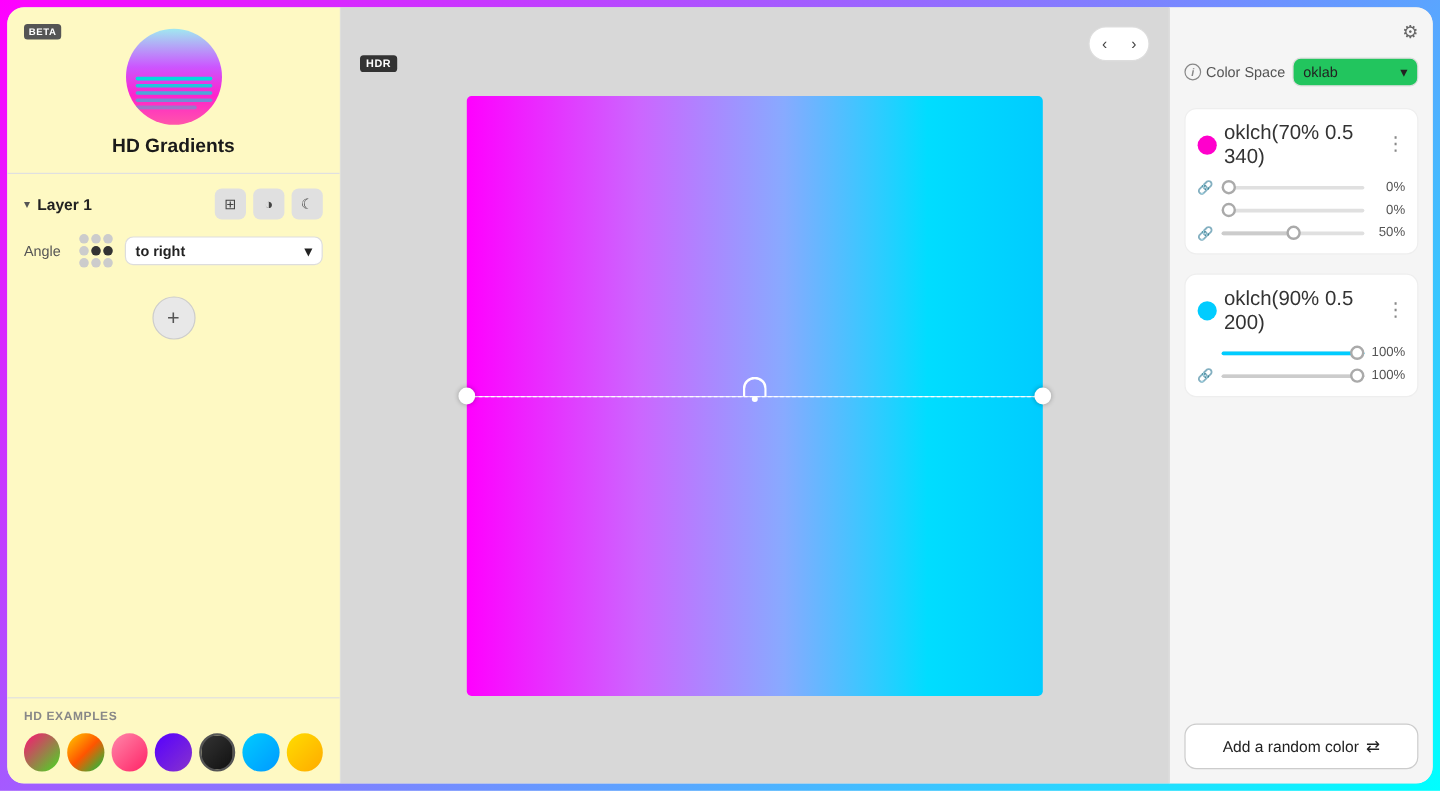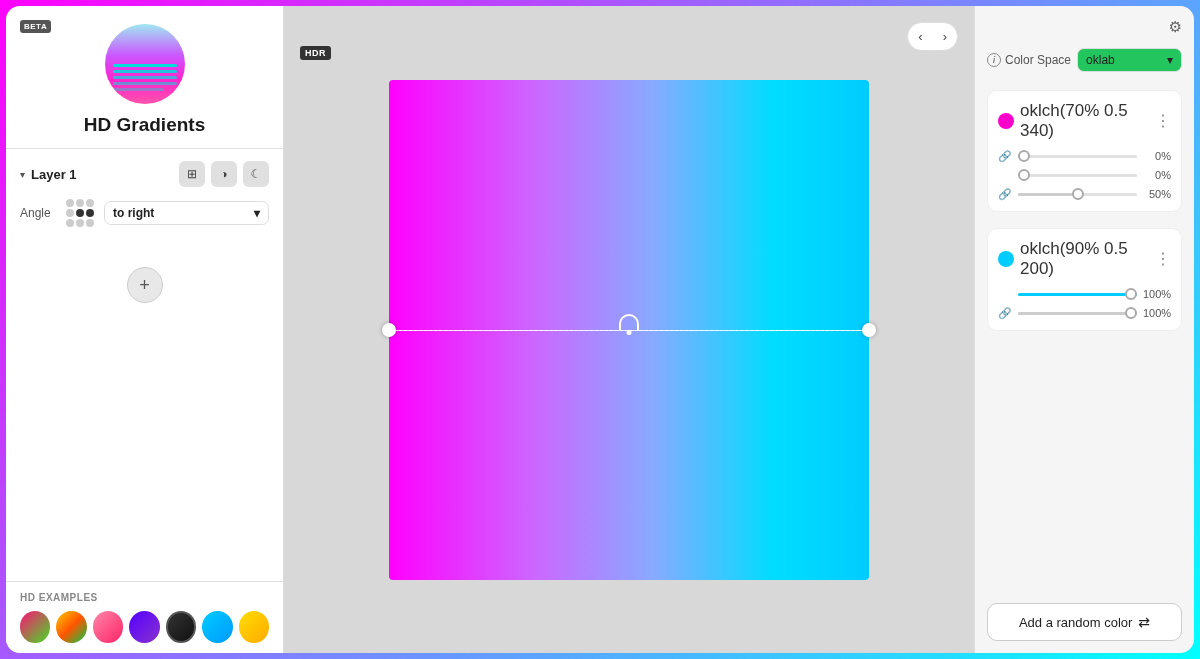--- a/index.html
+++ b/index.html
@@ -19,21 +19,21 @@
       height: 647px;
       background: #e8e8e8;
       border-radius: 14px;
       display: flex;
       overflow: hidden;
       position: relative;
     }
     
     .sidebar {
       width: 278px;
-      background: #ffffff;
+      background: #fef9c3;
       border-right: 1px solid #ddd;
       display: flex;
       flex-direction: column;
       flex-shrink: 0;
       border-radius: 14px 0 0 14px;
     }
     .sidebar-header {
       display: flex;
       flex-direction: column;
       align-items: center;
@@ -59,21 +59,21 @@
       height: 3px;
       background: #00dddd;
       margin-bottom: 3px;
       border-radius: 2px;
     }
     .logo-line:nth-child(2) { opacity: 0.85; }
     .logo-line:nth-child(3) { opacity: 0.7; }
     .logo-line:nth-child(4) { opacity: 0.55; }
     .logo-line:nth-child(5) { width: 80%; opacity: 0.4; }
     .app-title {
-      font-size: 19px;
+      font-size: 16px;
       font-weight: 700;
       color: #1a1a1a;
     }
     .beta-badge {
       position: absolute;
       top: 14px;
       left: 14px;
       background: #555;
       color: #fff;
       font-size: 8px;
@@ -121,21 +121,21 @@
       display: flex;
       align-items: center;
       justify-content: center;
       font-size: 12px;
       color: #444;
     }
     .angle-row {
       display: flex;
       align-items: center;
       gap: 8px;
-      margin-bottom: 30px;
+      margin-bottom: 14px;
     }
     .angle-label {
       font-size: 12px;
       color: #555;
       width: 38px;
     }
     .dots-grid {
       display: grid;
       grid-template-columns: repeat(3,8px);
       grid-template-rows: repeat(3,8px);

